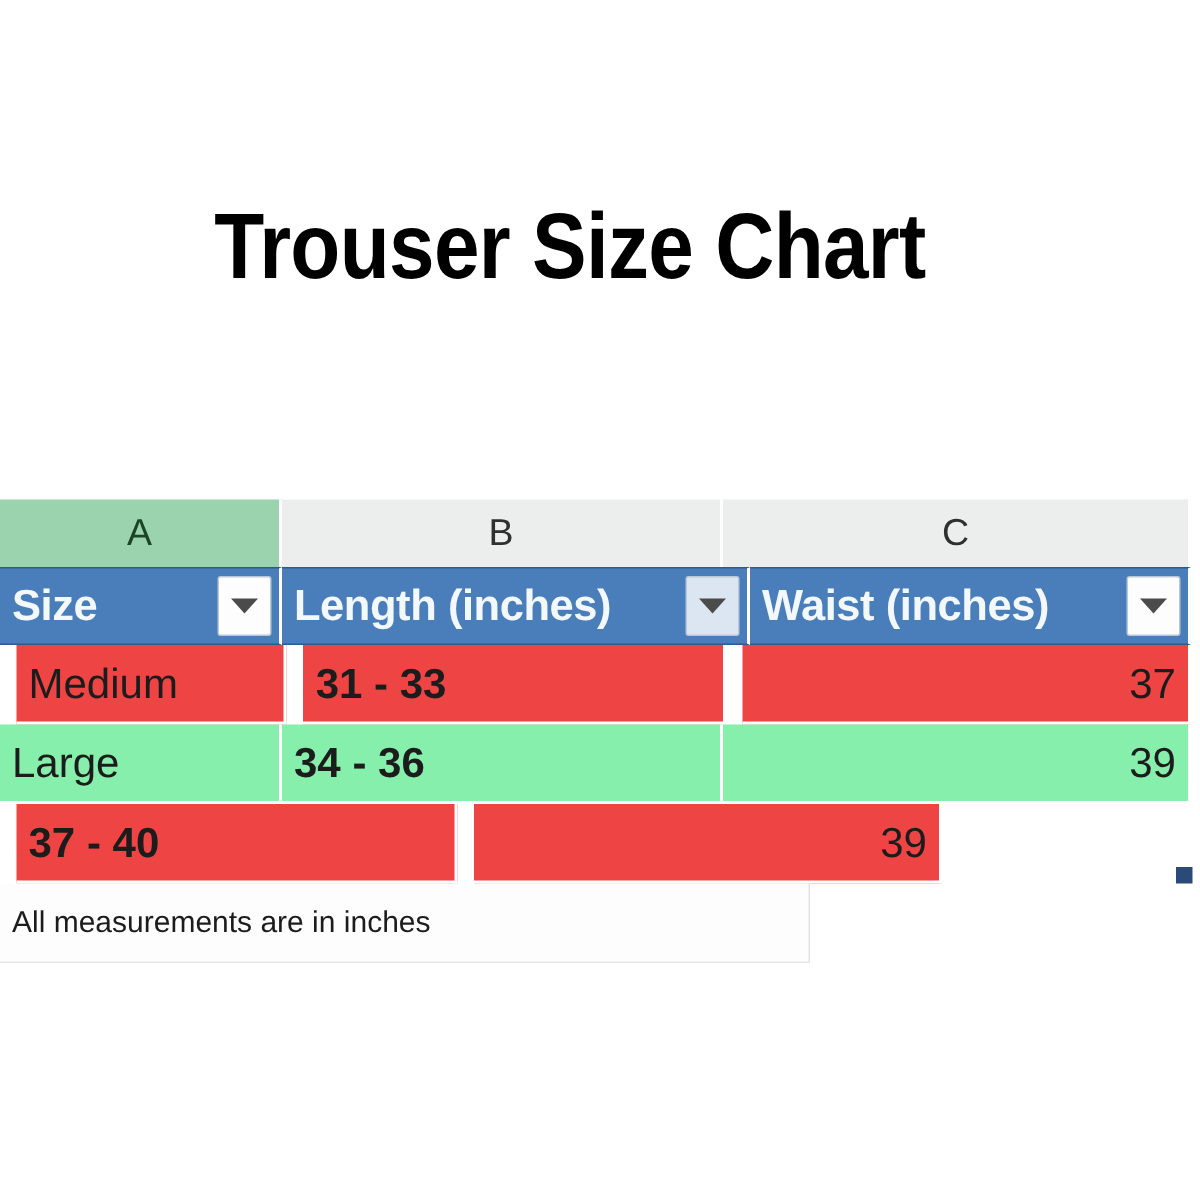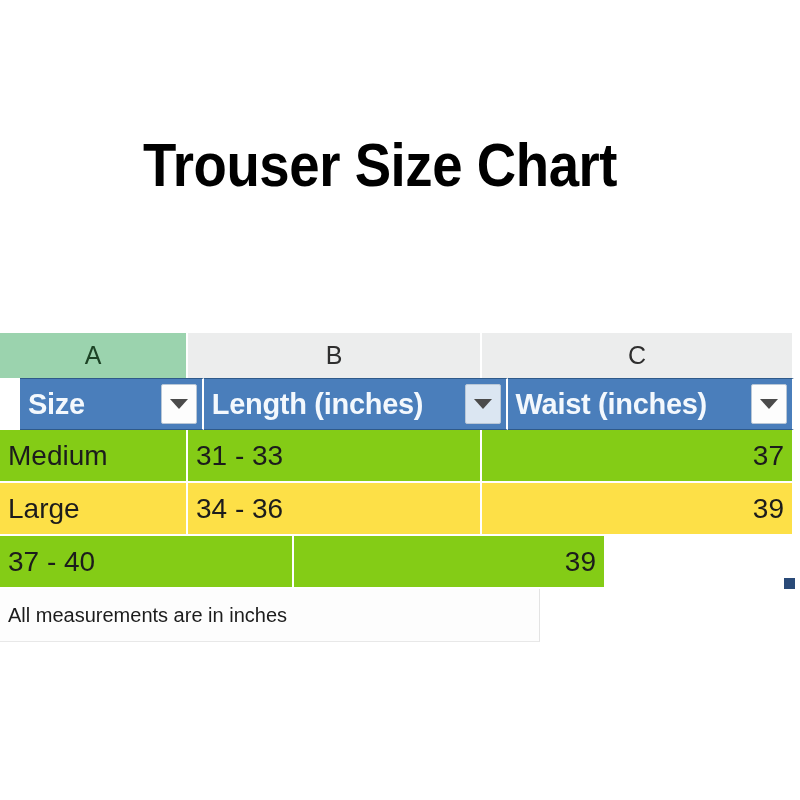--- a/index.html
+++ b/index.html
@@ -77,25 +77,25 @@
     display: flex;
     align-items: center;
     border-right: 2px solid #ffffff;
     font-size: 28px;
     color: #1c1c1c;
     padding: 0 8px;
     overflow: hidden;
     white-space: nowrap;
   }
   .scell.c-a { width: 188px; }
-  .scell.c-b { width: 294px; }
+  .scell.c-b { width: 294px; font-weight: bold; }
   .scell.c-c { width: 312px; justify-content: flex-end; }
 
   
-  .header-row { height: 52px; padding-left: 20px; }
+  .header-row { height: 52px; }
   .header-row .scell {
     background: #4a7ebb;
     color: #f3f8fd;
     font-weight: bold;
     font-size: 29px;
     letter-spacing: -0.3px;
     justify-content: flex-start;
     position: relative;
     padding-right: 44px;
     border-right: 2px solid #ffffff;
@@ -121,22 +121,22 @@
     display: block;
     width: 0;
     height: 0;
     border-left: 9px solid transparent;
     border-right: 9px solid transparent;
     border-top: 10px solid #4b4b4b;
   }
 
   
   .data-row { height: 53px; }
-  .data-row.band .scell { background: #84cc16; }
-  .data-row.plain .scell { background: #fde047; }
+  .data-row.band .scell { background: #ef4444; margin-left: 11px; }
+  .data-row.plain .scell { background: #86efac; }
   .data-row .scell { border-bottom: 2px solid #ffffff; }
 
   
   .note-row { height: 53px; }
   .note-row .note-cell {
     box-sizing: border-box;
     width: 540px;
     display: flex;
     align-items: center;
     background: #fdfdfd;

